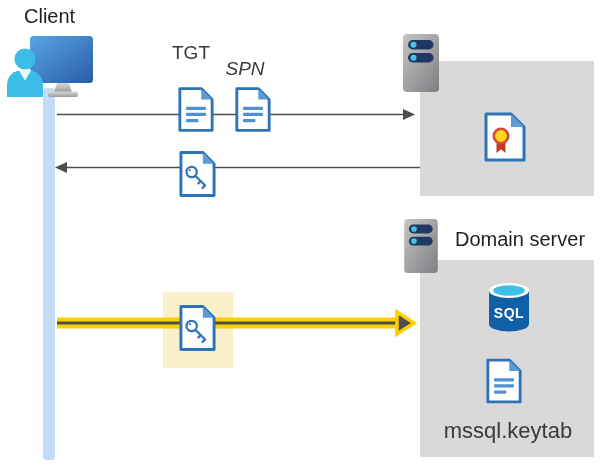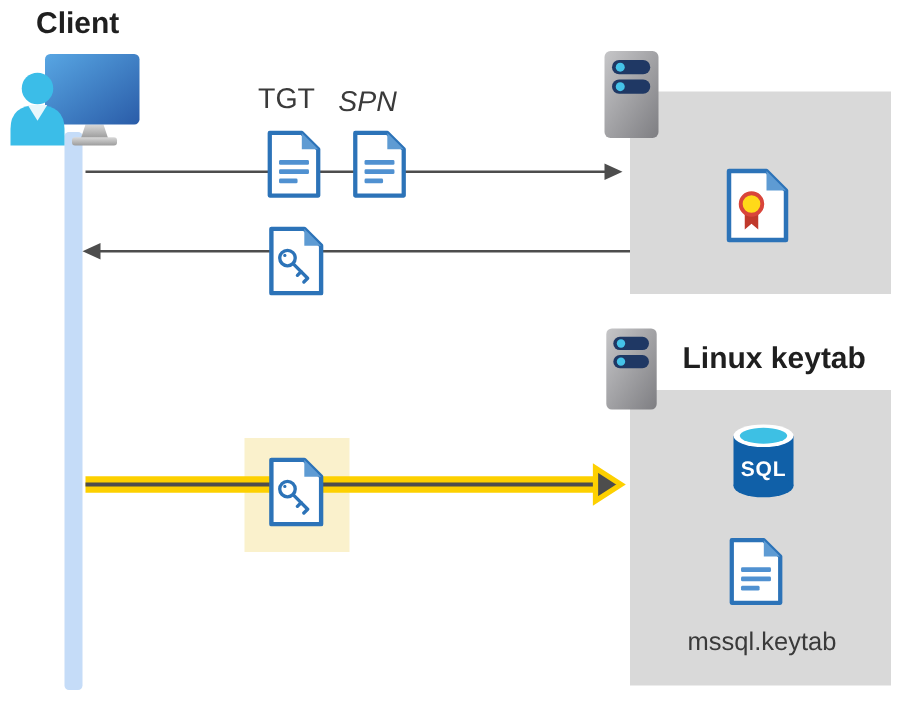--- a/index.html
+++ b/index.html
@@ -12,23 +12,23 @@
     --person-cyan:#3BBDE8; --text-dark:#1F1F1F; --text-mid:#3A3A3A;
   }
   html,body{margin:0;padding:0;background:#fff;}
   body{font-family:"Liberation Sans", sans-serif;}
   .stage{position:relative;width:600px;height:468px;background:#fff;overflow:hidden;}
   .abs{position:absolute;}
   .graybox{position:absolute;background:var(--box-gray);}
   .vline{position:absolute;background:var(--client-line);border-radius:3px;}
   .hl-bg{position:absolute;background:var(--highlight-bg);}
   .lbl{position:absolute;color:var(--text-dark);}
-  .lbl-bold{font-weight:700;font-size:20px;line-height:23px;}
+  .lbl-bold{font-weight:400;font-size:20px;line-height:23px;}
   .lbl-reg{font-weight:400;font-size:19px;color:var(--text-mid);}
-  .lbl-keytab{font-weight:400;font-size:17px;color:var(--text-mid);text-align:center;}
+  .lbl-keytab{font-weight:400;font-size:22px;color:var(--text-mid);text-align:center;}
   .center{text-align:center;}
   svg{display:block;}
   .doc-body{fill:#fff;stroke:var(--doc-border);stroke-width:3;stroke-linejoin:round;}
   .doc-fold{fill:var(--doc-fold);}
   .doc-line{fill:var(--doc-lines);}
   .key-stroke{stroke:var(--doc-border);stroke-width:2.3;fill:none;stroke-linecap:round;}
   .key-dot{fill:var(--doc-border);stroke:none;}
   .srv-body{fill:url(#gradSrv);}
   .srv-bar{fill:var(--server-bar);}
   .srv-dot{fill:var(--server-dot);}
@@ -90,21 +90,21 @@
   <svg class="abs" style="left:6px;top:28px;" width="92" height="72" viewBox="0 0 92 72">
     <path class="stand" d="M51 55 L63 55 L66 64 L48 64 Z"></path>
     <rect class="stand" x="42" y="63.5" width="30" height="5.5" rx="2"></rect>
     <rect class="mon" x="24" y="8" width="63" height="47" rx="3.5"></rect>
     <circle class="person" cx="19" cy="31" r="10.5"></circle>
     <path class="person" d="M1 69 V58 Q1 42 19 42 Q37 42 37 58 V69 Z"></path>
     <path class="collar" d="M12.5 42 L25.5 42 L19 52.5 Z"></path>
   </svg>
   <div class="lbl lbl-bold" style="left:24px;top:5px;">Client</div>
 
-  <div class="lbl lbl-reg center" style="left:168px;top:56px;width:46px;">TGT</div>
+  <div class="lbl lbl-reg center" style="left:168px;top:42px;width:46px;">TGT</div>
   <div class="lbl lbl-reg center" style="left:222px;top:58px;width:46px;font-style:italic;">SPN</div>
 
   <svg class="abs" style="left:177px;top:86px;" width="38" height="47" viewBox="0 0 40 48">
     <path class="doc-body" d="M3 2 H25.5 L37 13.5 V46 H3 Z"></path>
     <path class="doc-fold" d="M25.5 2 L37 13.5 H25.5 Z"></path>
     <rect class="doc-line" x="9.5" y="21" width="21" height="3.4" rx="1"></rect>
     <rect class="doc-line" x="9.5" y="27.5" width="21" height="3.4" rx="1"></rect>
     <rect class="doc-line" x="9.5" y="34" width="13" height="3.4" rx="1"></rect>
   </svg>
 
@@ -151,21 +151,21 @@
     <circle class="seal" cx="18" cy="24" r="7.2"></circle>
   </svg>
 
   <svg class="abs" style="left:403px;top:218px;" width="36" height="56" viewBox="0 0 38 60">
     <rect class="srv-body" x="1" y="1" width="36" height="58" rx="4"></rect>
     <rect class="srv-bar" x="6" y="7" width="25.5" height="9.5" rx="4.75"></rect>
     <rect class="srv-bar" x="6" y="20" width="25.5" height="9.5" rx="4.75"></rect>
     <circle class="srv-dot" cx="11.5" cy="11.75" r="3"></circle>
     <circle class="srv-dot" cx="11.5" cy="24.75" r="3"></circle>
   </svg>
-  <div class="lbl lbl-bold" style="left:455px;top:228px;width:140px;white-space:nowrap;">Linux keytab</div>
+  <div class="lbl lbl-bold" style="left:455px;top:228px;width:140px;white-space:nowrap;">Domain server</div>
 
   <svg class="abs" style="left:487px;top:281px;" width="44" height="52" viewBox="0 0 44 52">
     <rect class="sql-body" x="2" y="9.5" width="40" height="33.5"></rect>
     <ellipse class="sql-body" cx="22" cy="43" rx="20" ry="7.5"></ellipse>
     <ellipse class="sql-rim" cx="22" cy="9.5" rx="20" ry="7.5"></ellipse>
     <ellipse class="sql-top" cx="22" cy="9.5" rx="15.8" ry="5.3"></ellipse>
     <text class="sql-text" x="22" y="36.5">SQL</text>
   </svg>
 
   <svg class="abs" style="left:485px;top:357px;" width="38" height="48" viewBox="0 0 40 48">

